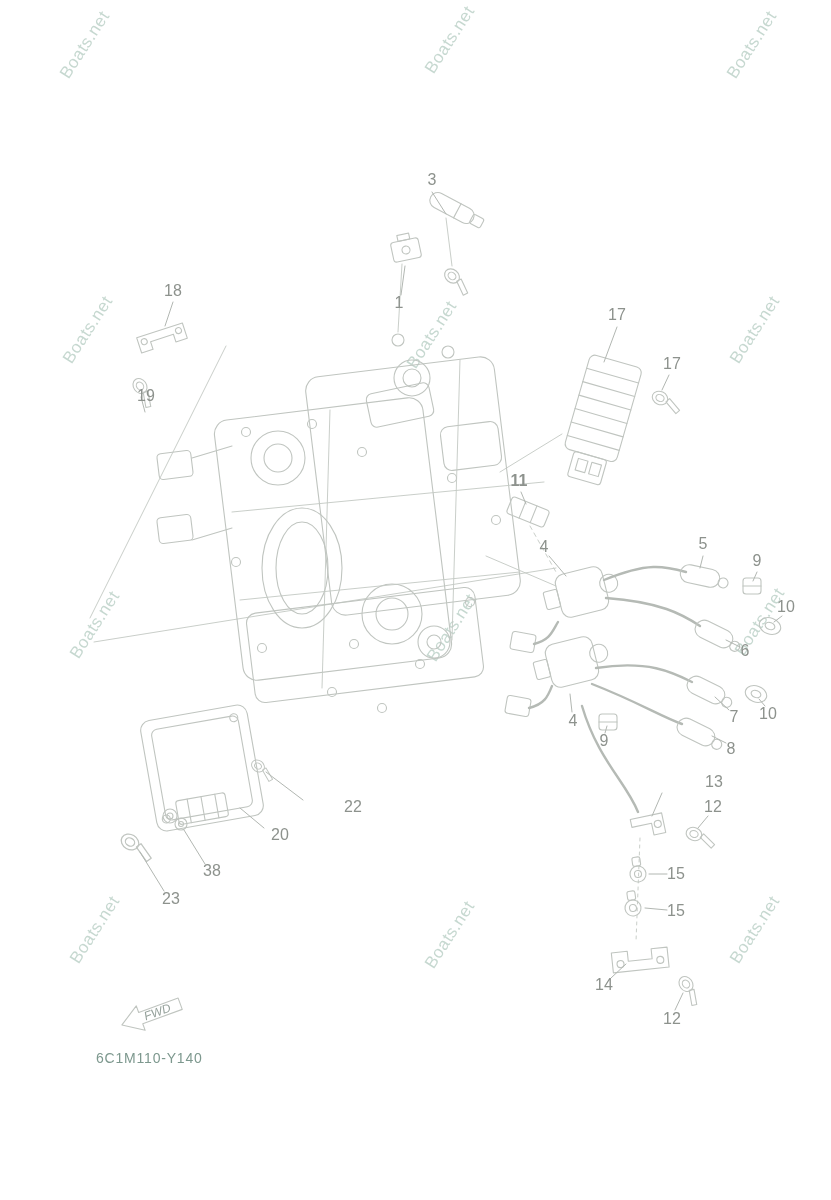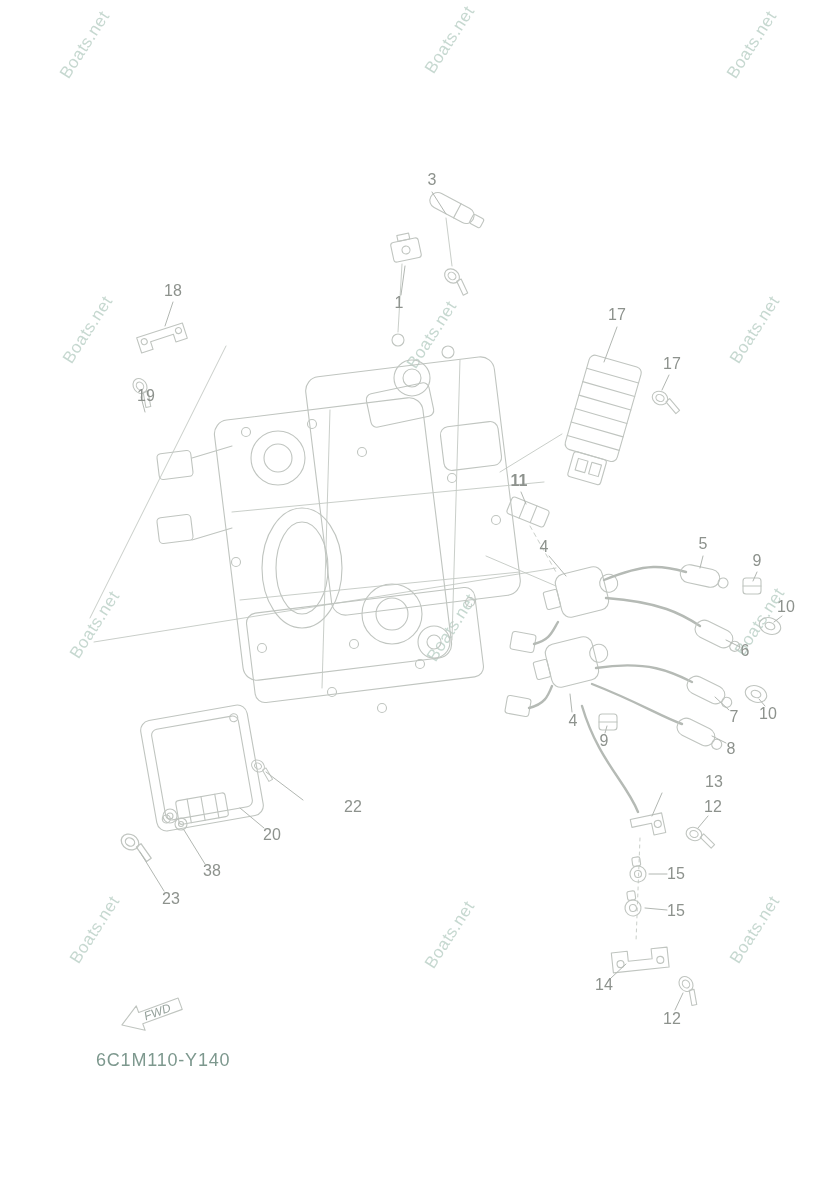--- a/index.html
+++ b/index.html
@@ -48,21 +48,21 @@
     color: #8d928d;
     white-space: nowrap;
   }
 
   
   .diagram-code {
     position: absolute;
     left: 96px;
     top: 1050px;
     font-family: "Liberation Sans", sans-serif;
-    font-size: 18px;
+    font-size: 14px;
     letter-spacing: 0.8px;
     color: #7d988e;
   }
   .footer-copyright {
     position: absolute;
     right: 10px;
     bottom: 8px;
     font-family: "DejaVu Sans Mono", monospace;
     font-size: 18px;
     color: #9b9f9d;
@@ -328,21 +328,21 @@
       <span class="callout" style="left: 703px; top: 544px;">5</span>
       <span class="callout" style="left: 757px; top: 561px;">9</span>
       <span class="callout" style="left: 786px; top: 607px;">10</span>
       <span class="callout" style="left: 745px; top: 651px;">6</span>
       <span class="callout" style="left: 734px; top: 717px;">7</span>
       <span class="callout" style="left: 768px; top: 714px;">10</span>
       <span class="callout" style="left: 573px; top: 721px;">4</span>
       <span class="callout" style="left: 604px; top: 741px;">9</span>
       <span class="callout" style="left: 731px; top: 749px;">8</span>
       <span class="callout" style="left: 310px; top: 807px; margin-left: 43px;">22</span>
-      <span class="callout" style="left: 272px; top: 835px;">20</span>
+      <span class="callout" style="left: 280px; top: 835px;">20</span>
       <span class="callout" style="left: 212px; top: 871px;">38</span>
       <span class="callout" style="left: 171px; top: 899px;">23</span>
       <span class="callout" style="left: 666px; top: 782px; margin-left: 48px;">13</span>
       <span class="callout" style="left: 713px; top: 807px;">12</span>
       <span class="callout" style="left: 676px; top: 874px;">15</span>
       <span class="callout" style="left: 676px; top: 911px;">15</span>
       <span class="callout" style="left: 604px; top: 985px;">14</span>
       <span class="callout" style="left: 672px; top: 1019px;">12</span>
     </div>
 

